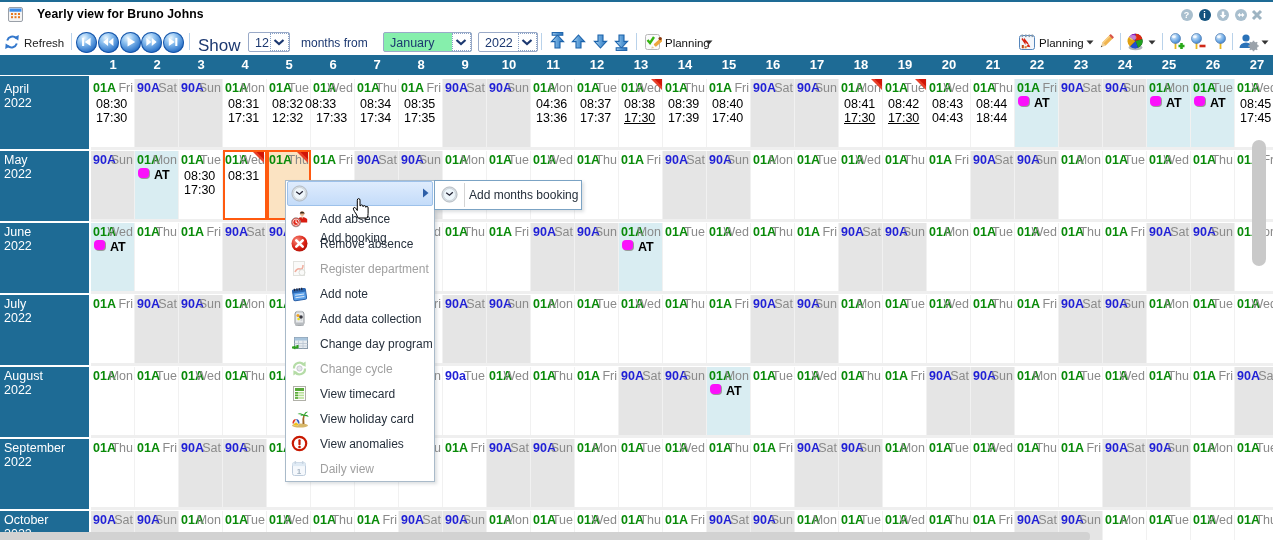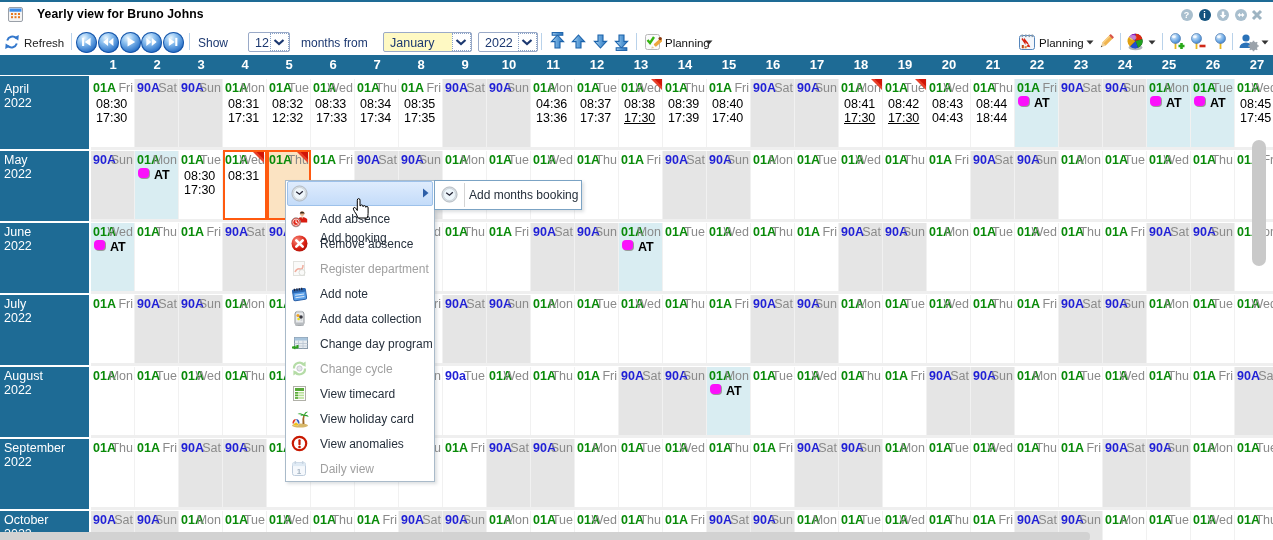--- a/index.html
+++ b/index.html
@@ -46,28 +46,28 @@
     </div><div style="position:absolute;left:141.0px;top:32px;width:21px;height:21px;border-radius:50%;background:radial-gradient(circle at 38% 28%, #e8f6fe 0%, #8cc0f0 30%, #2a72c8 72%, #0a4694 100%);box-shadow:inset 0 0 0 1px #1956a8;">
       <svg width="21" height="21" viewBox="0 0 18 18" style="position:absolute;left:0;top:0;">
         <polygon points="4.6,5 8.8,8.5 4.6,12" fill="#fff"></polygon>
         <polygon points="9.2,5 13.4,8.5 9.2,12" fill="#fff"></polygon>
       </svg>
     </div><div style="position:absolute;left:162.5px;top:32px;width:21px;height:21px;border-radius:50%;background:radial-gradient(circle at 38% 28%, #e8f6fe 0%, #8cc0f0 30%, #2a72c8 72%, #0a4694 100%);box-shadow:inset 0 0 0 1px #1956a8;">
       <svg width="21" height="21" viewBox="0 0 18 18" style="position:absolute;left:0;top:0;">
         <polygon points="5,5 10,8.5 5,12" fill="#fff"></polygon>
         <rect x="10.5" y="5" width="1.8" height="7" fill="#fff"></rect>
       </svg>
-    </div><div style="position:absolute;left:189px;top:33px;width:1px;height:17px;background:#b9d2ea;"></div><div style="position:absolute;left:198px;top:36px;color:#1c3870;font-size:12px;">Show</div><div style="position:absolute;left:248px;top:32px;width:42px;height:20px;border:1px solid #9aaac8;border-radius:2px;background:#fff;box-sizing:border-box;">
+    </div><div style="position:absolute;left:189px;top:33px;width:1px;height:17px;background:#b9d2ea;"></div><div style="position:absolute;left:198px;top:36px;color:#1c3870;font-size:17px;">Show</div><div style="position:absolute;left:248px;top:32px;width:42px;height:20px;border:1px solid #9aaac8;border-radius:2px;background:#fff;box-sizing:border-box;">
       <div style="position:absolute;left:6px;top:2.5px;color:#1c3870;">12</div>
       <div style="position:absolute;right:0px;top:0px;bottom:0px;width:17px;background:#fff;border:1px dotted #8aa2c6;">
         <svg width="12" height="8" style="position:absolute;left:2px;top:5px;">
           <path d="M1.5 1 L6 5 L10.5 1" fill="none" stroke="#1c3870" stroke-width="2.2"></path>
         </svg>
       </div>
-    </div><div style="position:absolute;left:301px;top:36px;color:#1c3870;font-size:12px;">months from</div><div style="position:absolute;left:383px;top:32px;width:89px;height:20px;border:1px solid #9aaac8;border-radius:2px;background:#fef9c3;box-sizing:border-box;">
+    </div><div style="position:absolute;left:301px;top:36px;color:#1c3870;font-size:12px;">months from</div><div style="position:absolute;left:383px;top:32px;width:89px;height:20px;border:1px solid #9aaac8;border-radius:2px;background:#86efac;box-sizing:border-box;">
       <div style="position:absolute;left:6px;top:2.5px;color:#1c3870;">January</div>
       <div style="position:absolute;right:0px;top:0px;bottom:0px;width:17px;background:#fff;border:1px dotted #8aa2c6;">
         <svg width="12" height="8" style="position:absolute;left:2px;top:5px;">
           <path d="M1.5 1 L6 5 L10.5 1" fill="none" stroke="#1c3870" stroke-width="2.2"></path>
         </svg>
       </div>
     </div><div style="position:absolute;left:478px;top:32px;width:60px;height:20px;border:1px solid #9aaac8;border-radius:2px;background:#fff;box-sizing:border-box;">
       <div style="position:absolute;left:6px;top:2.5px;color:#1c3870;">2022</div>
       <div style="position:absolute;right:0px;top:0px;bottom:0px;width:17px;background:#fff;border:1px dotted #8aa2c6;">
         <svg width="12" height="8" style="position:absolute;left:2px;top:5px;">
@@ -226,21 +226,21 @@
         <span style="position:absolute;left:1px;top:0;font-weight:bold;color:#088a08;">01A</span>
         <span style="position:absolute;right:1px;top:0;color:#8a8a8a;">Tue</span>
       </div>
       <div style="position:absolute;left:272px;top:19px;z-index:1;color:#000;">08:32</div>
       <div style="position:absolute;left:272px;top:33px;z-index:1;color:#000;">12:32</div>
       <div style="position:absolute;left:311px;top:1px;width:42.5px;height:68px;background:#fff;"></div>
       <div style="position:absolute;left:312px;top:3px;width:42px;height:14px;z-index:1;">
         <span style="position:absolute;left:1px;top:0;font-weight:bold;color:#088a08;">01A</span>
         <span style="position:absolute;right:1px;top:0;color:#8a8a8a;">Wed</span>
       </div>
-      <div style="position:absolute;left:315px;top:19px;z-index:1;color:#000;">08:33</div>
+      <div style="position:absolute;left:305px;top:19px;z-index:1;color:#000;">08:33</div>
       <div style="position:absolute;left:316px;top:33px;z-index:1;color:#000;">17:33</div>
       <div style="position:absolute;left:355px;top:1px;width:42.5px;height:68px;background:#fff;"></div>
       <div style="position:absolute;left:356px;top:3px;width:42px;height:14px;z-index:1;">
         <span style="position:absolute;left:1px;top:0;font-weight:bold;color:#088a08;">01A</span>
         <span style="position:absolute;right:1px;top:0;color:#8a8a8a;">Thu</span>
       </div>
       <div style="position:absolute;left:360px;top:19px;z-index:1;color:#000;">08:34</div>
       <div style="position:absolute;left:360px;top:33px;z-index:1;color:#000;">17:34</div>
       <div style="position:absolute;left:399px;top:1px;width:42.5px;height:68px;background:#fff;"></div>
       <div style="position:absolute;left:400px;top:3px;width:42px;height:14px;z-index:1;">

